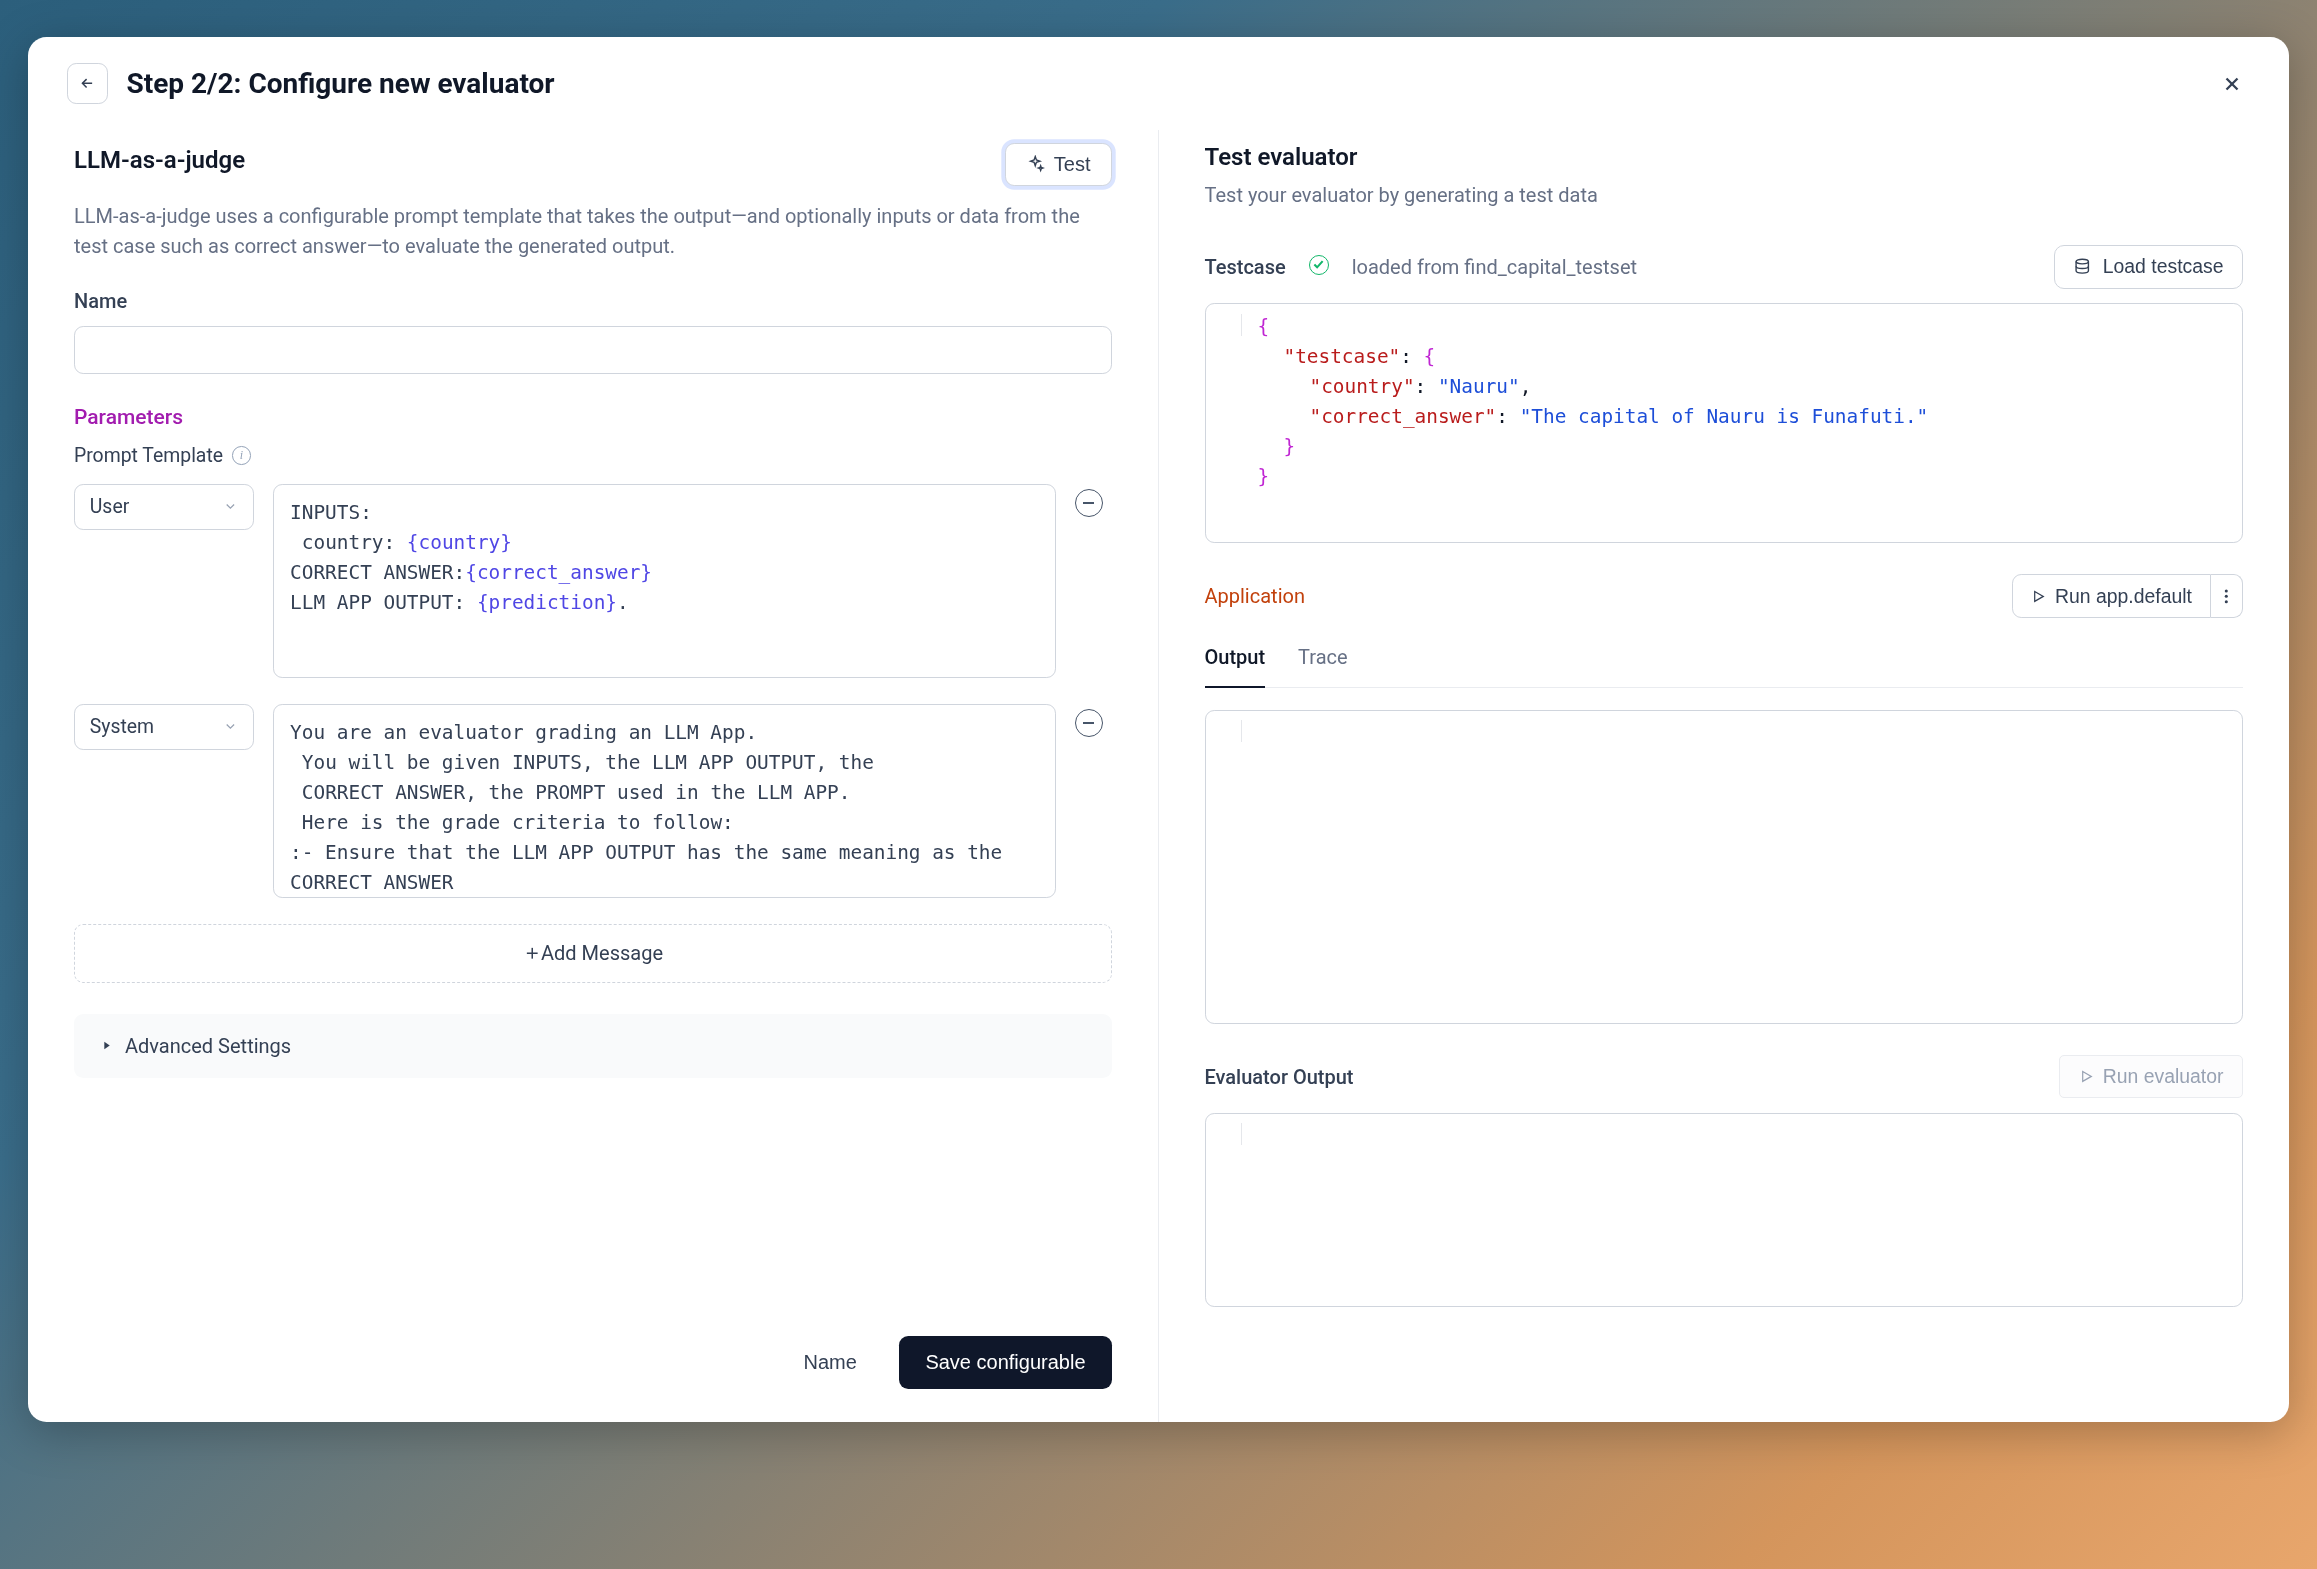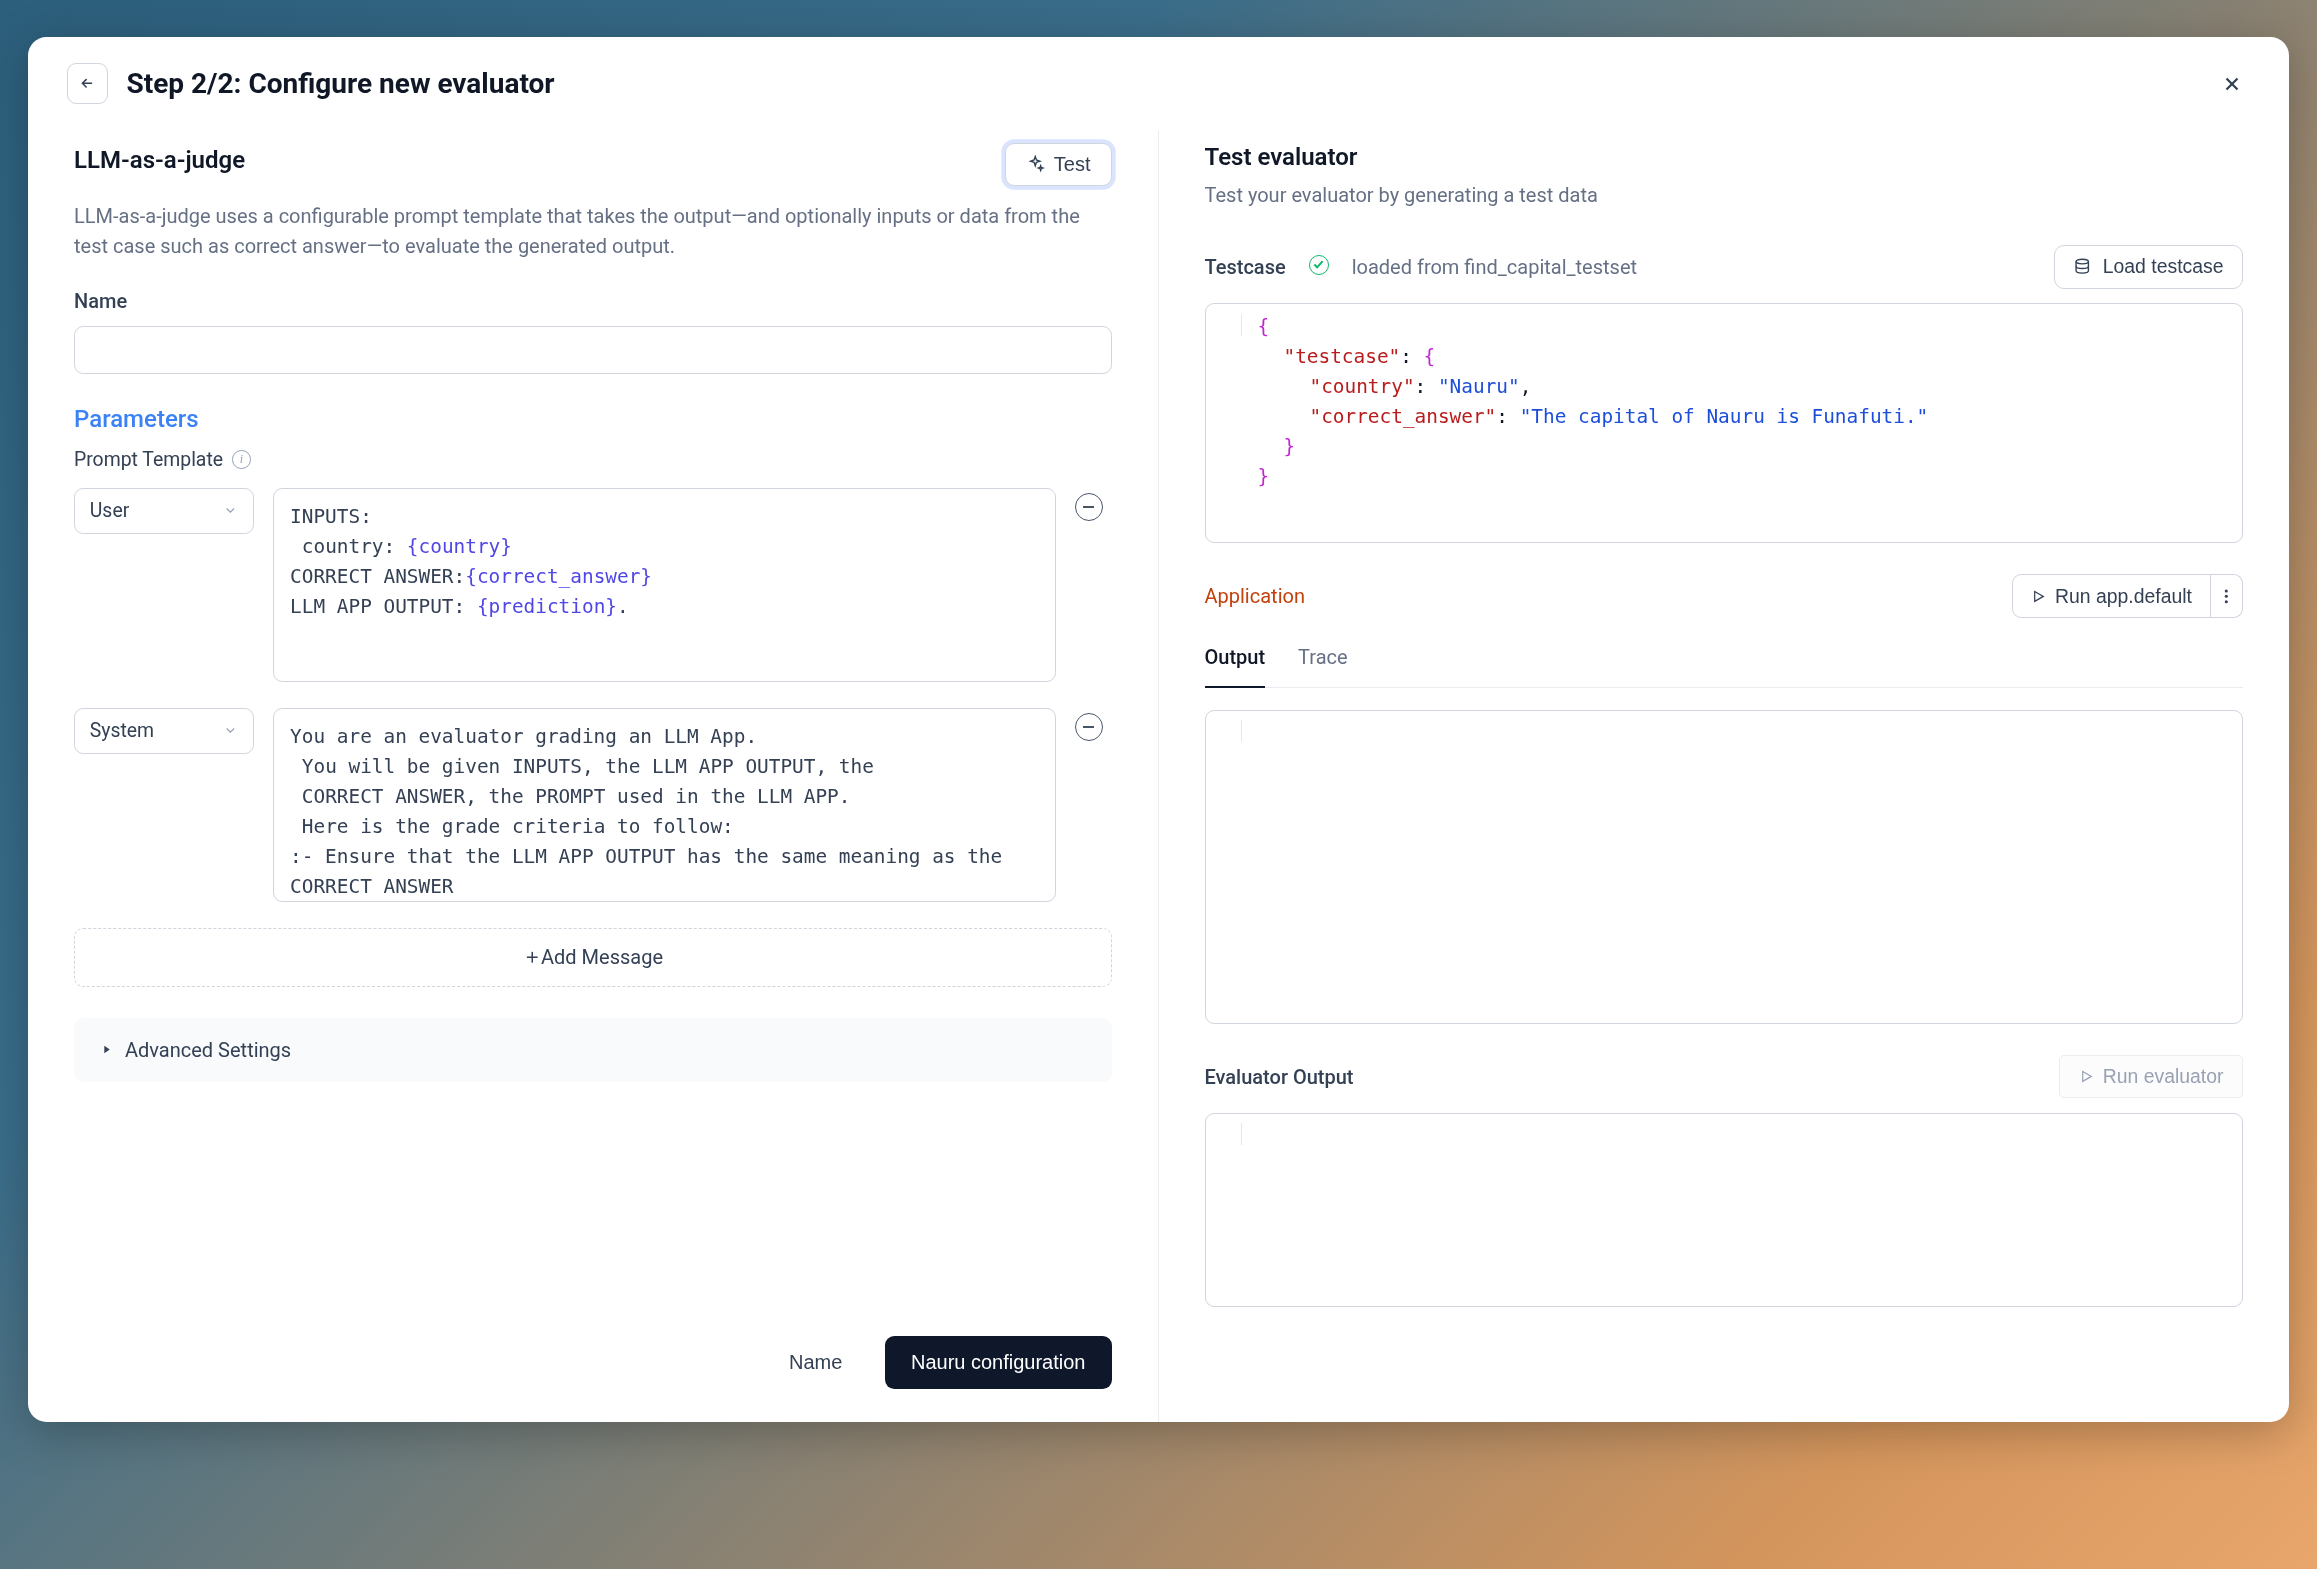--- a/index.html
+++ b/index.html
@@ -105,23 +105,23 @@
       width: 100%;
       height: 48px;
       border: 0.9px solid #d0d5dd;
       border-radius: 9.2px;
       padding: 0 14.8px;
       font-size: 18.5px;
     }
     .field-block { margin-bottom: 31px; }
 
     .params-label {
-      font-size: 24px;
+      font-size: 21px;
       font-weight: 500;
-      color: #3b82f6;
+      color: #a21caf;
       margin-bottom: 14.8px;
       margin-top: 12px;
     }
     .prompt-template-label {
       font-size: 19.4px;
       color: #344054;
       display: flex; align-items: center; gap: 9.2px;
       margin-bottom: 16.6px;
     }
     .info-icon {
@@ -449,21 +449,21 @@
 
       <div class="advanced">
         <svg viewBox="0 0 24 24" fill="#344054">
             <path d="M8 5l10 7-10 7z"></path>
           </svg>
         <span>Advanced Settings</span>
       </div>
 
       <div class="footer-actions">
         <button class="reset-btn">Name</button>
-        <button class="save-btn">Nauru configuration</button>
+        <button class="save-btn">Save configurable</button>
       </div>
     </div>
 
     <div class="right-pane">
       <h2 class="section-title">Test evaluator</h2>
       <p class="section-desc" style="margin-bottom:35px">Test your evaluator by generating a test data</p>
 
       <div class="testcase-header">
         <div class="testcase-header-left">
           <span class="tc-label">Testcase</span>

